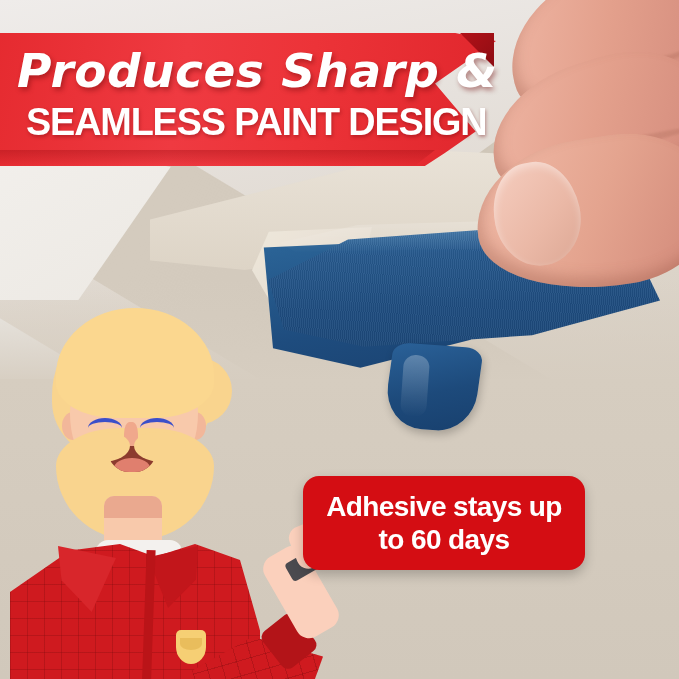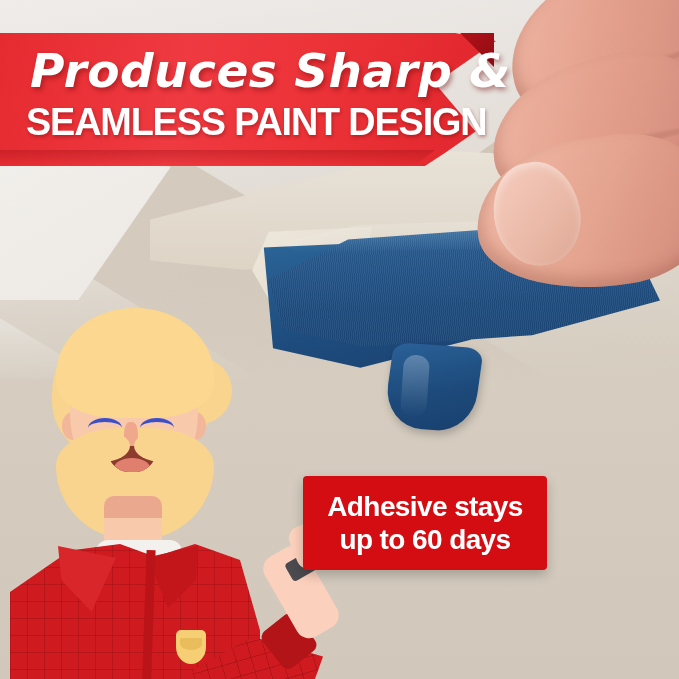--- a/index.html
+++ b/index.html
@@ -298,42 +298,42 @@
     position:absolute;left:460px;top:33px;width:34px;height:34px;
     background:linear-gradient(135deg,#b21118,#8e0d13);
     clip-path:polygon(0% 0%,100% 0%,100% 100%);
   }
   .ribbon-inner-shade{
     position:absolute;left:-12px;top:150px;width:508px;height:16px;
     background:linear-gradient(180deg,rgba(150,12,18,.35),rgba(150,12,18,0));
     clip-path:polygon(0% 0%,88% 0%,84% 100%,0% 100%);
   }
   .ribbon-script{
-    position:absolute;left:30px;top:44px;width:440px;
+    position:absolute;left:17px;top:44px;width:440px;
     font-family:"DejaVu Sans",sans-serif;
     font-style:italic;font-weight:700;
     font-size:47px;line-height:54px;
     color:#fff;letter-spacing:.5px;
     text-shadow:2px 3px 5px rgba(110,8,12,.45);
     white-space:nowrap;
   }
   .ribbon-sub{
     position:absolute;left:26px;top:101px;width:450px;
     font-family:"Liberation Sans",sans-serif;
     font-weight:700;font-size:39px;line-height:42px;
     color:#fff;letter-spacing:-1.2px;
     text-shadow:1px 2px 4px rgba(110,8,12,.4);
     white-space:nowrap;
     transform:scaleX(.97);transform-origin:left center;
   }
 
   
   .callout{
-    position:absolute;left:303px;top:476px;width:244px;height:94px;
-    background:#d40d13;border-radius:4px;
+    position:absolute;left:303px;top:476px;width:282px;height:94px;
+    background:#d40d13;border-radius:16px;
     box-shadow:0 5px 12px rgba(0,0,0,.22);
   }
   .callout-text{
     position:absolute;inset:0;
     display:flex;align-items:center;justify-content:center;
     text-align:center;
     font-family:"Liberation Sans",sans-serif;
     font-weight:700;font-size:28px;line-height:33px;
     color:#fff;letter-spacing:-.6px;
     padding:0 14px;box-sizing:border-box;

